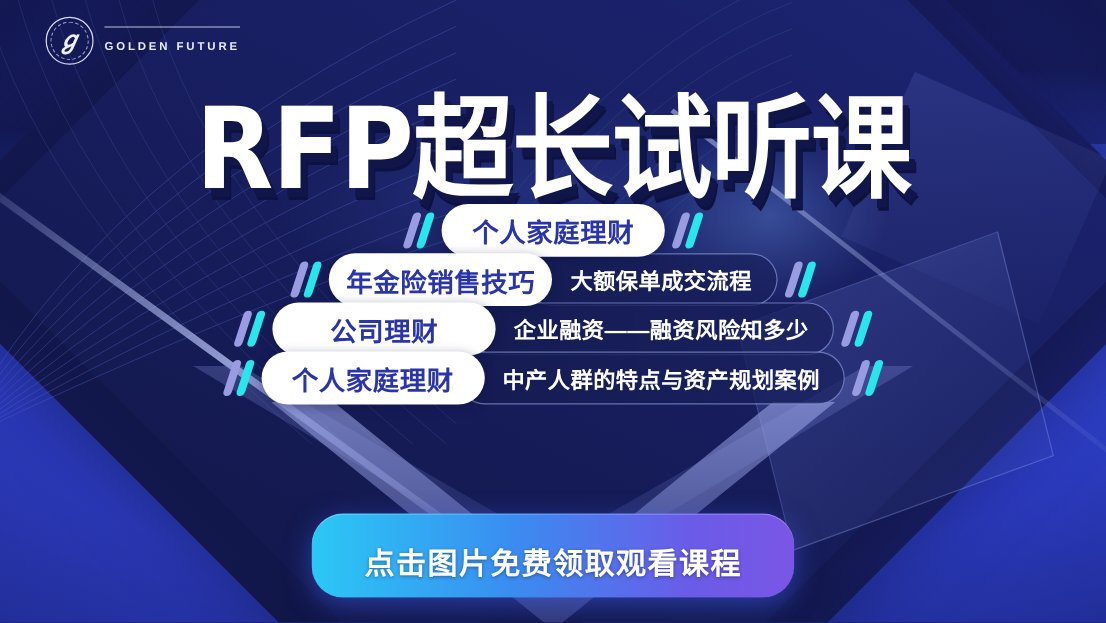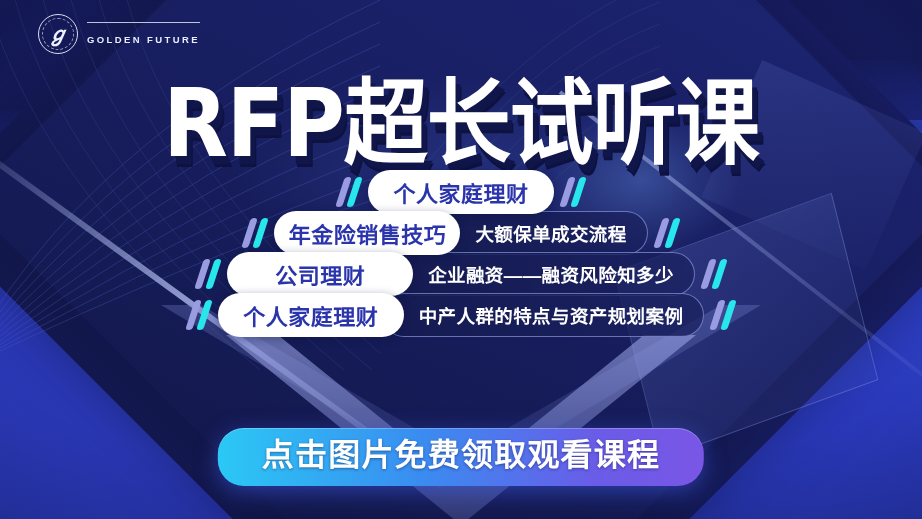--- a/index.html
+++ b/index.html
@@ -206,24 +206,24 @@
     background:linear-gradient(90deg,rgba(22,28,82,.92),rgba(26,33,95,.72));
     display:flex;align-items:center;
     color:#ffffff;font-size:18.5px;font-weight:700;letter-spacing:.4px;
     white-space:nowrap;
     position:relative;z-index:2;
   }
 
   
   .cta{
     position:absolute;left:50%;top:428px;transform:translateX(-50%);
-    padding:10px 44px 13px;
+    padding:29px 44px 13px;
     border-radius:26px;
     background:linear-gradient(90deg,#2bc8f5 0%,#3a8cf0 42%,#6a5ce8 78%,#7a56e6 100%);
-    color:#ffffff;font-size:32px;font-weight:700;letter-spacing:1.2px;
+    color:#ffffff;font-size:25px;font-weight:700;letter-spacing:1.2px;
     white-space:nowrap;line-height:1.1;
     box-shadow:0 6px 22px rgba(60,90,230,.55), inset 0 1px 0 rgba(255,255,255,.25);
     text-shadow:0 1px 3px rgba(12,20,70,.45);
     cursor:pointer;
   }
 </style>
 </head>
 <body>
 
 <div id="poster">

